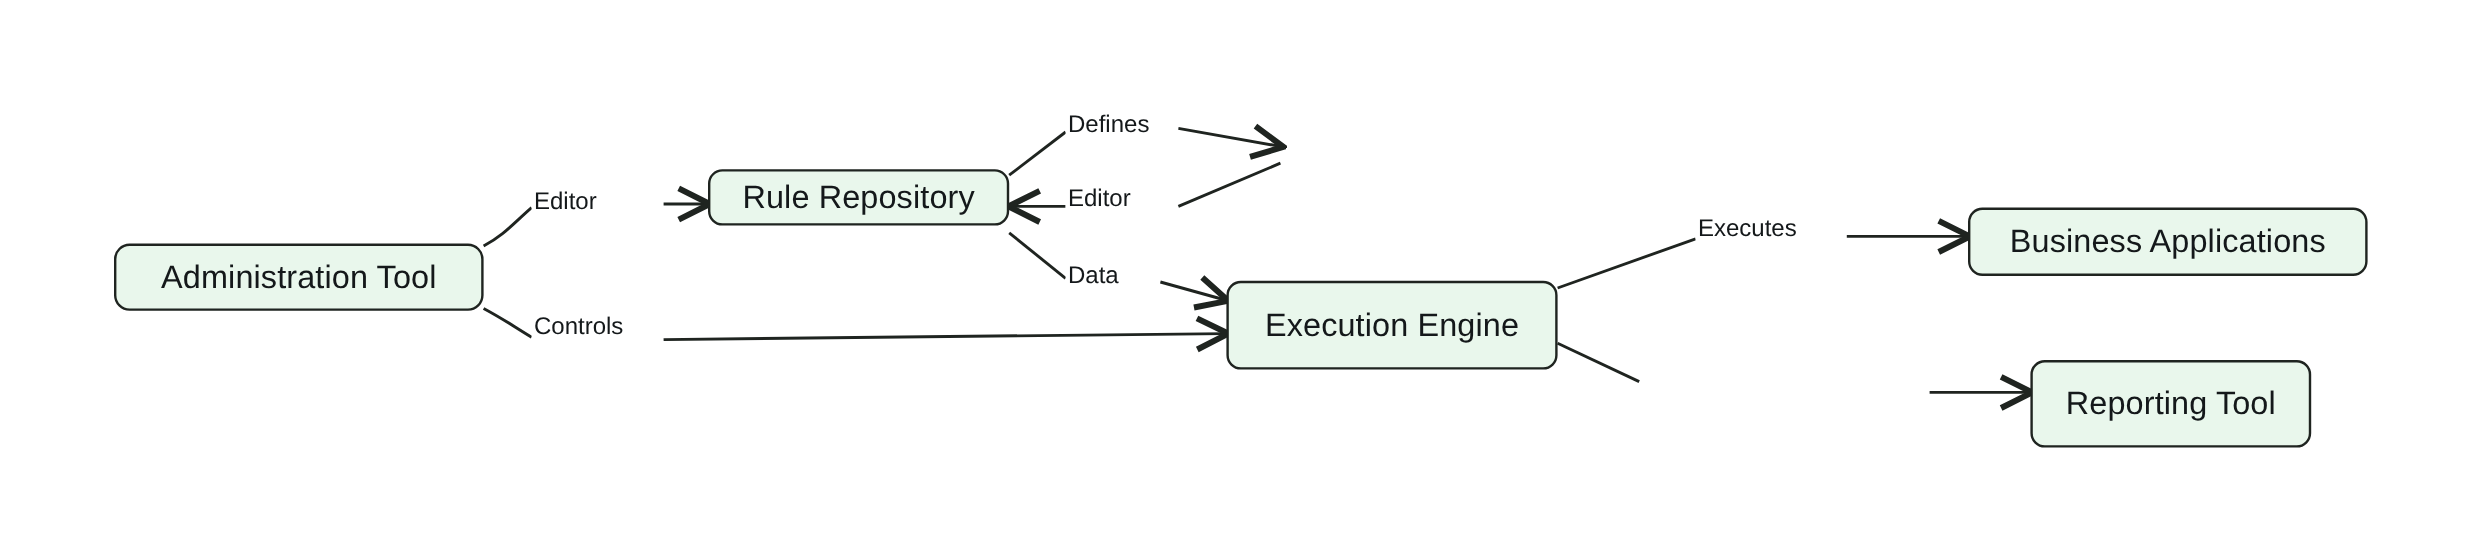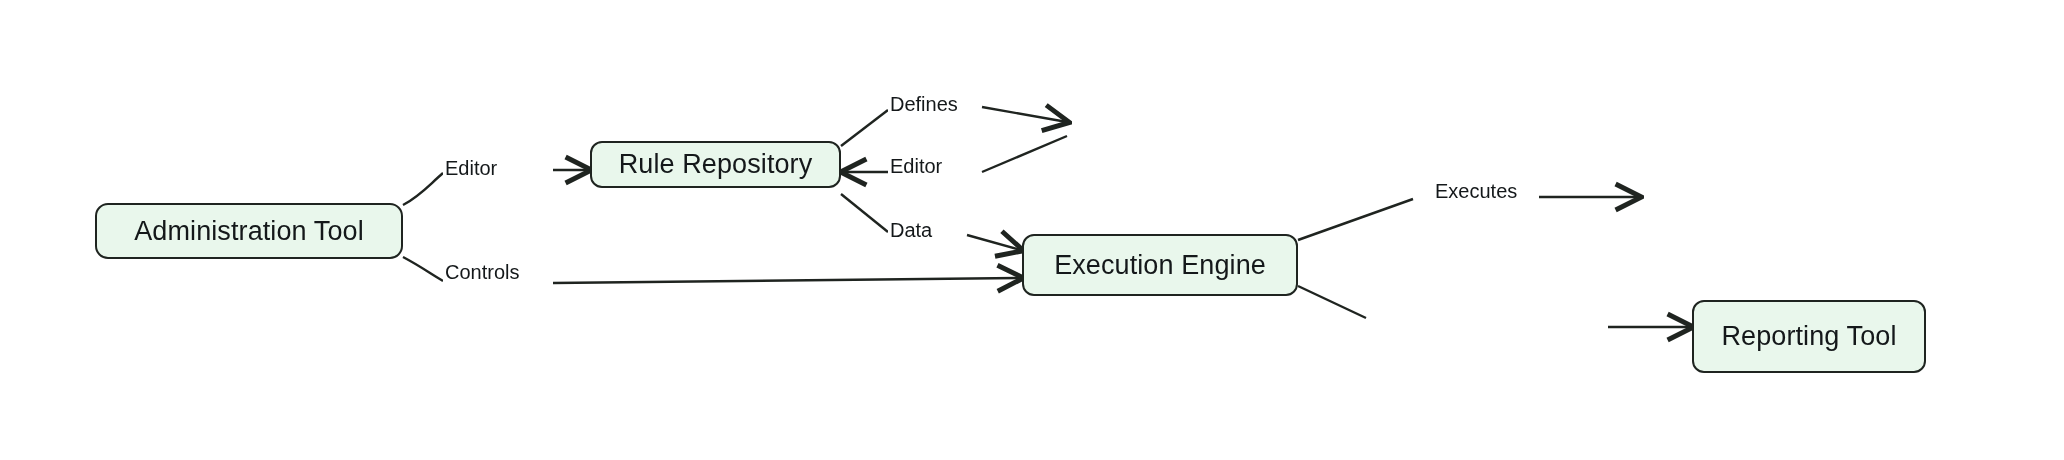--- a/index.html
+++ b/index.html
@@ -92,35 +92,38 @@
 
   <div class="node" id="node-administration-tool" style="left:95px; top:203px; width:308px; height:56px;border-radius:13px;">
     <span>Administration Tool</span>
   </div>
 
   <div class="node" id="node-rule-repository" style="left:590px; top:141px; width:251px; height:47px;">
     <span>Rule Repository</span>
   </div>
 
 
-  <div class="node" id="node-execution-engine" style="left:1022px; top:234px; width:276px; height:62px;">
+  <div class="node" id="node-execution-engine" style="left:1022px; top:234px; width:276px; height:74px;">
     <span>Execution Engine</span>
   </div>
 
+  <div class="node" id="node-business-applications" style="left:1640px; top:173px; width:333px; height:57px;">
+    <span>Business Applications</span>
+  </div>
 
   <div class="node" id="node-reporting-tool" style="left:1692px; top:300px; width:234px; height:73px;">
     <span>Reporting Tool</span>
   </div>
 
   <div class="edge-label" style="left:443px; top:157px;">Editor</div>
 
   <div class="edge-label" style="left:443px; top:261px;">Controls</div>
 
   <div class="edge-label" style="left:888px; top:93px;">Defines</div>
 
   <div class="edge-label" style="left:888px; top:155px;">Editor</div>
 
   <div class="edge-label" style="left:888px; top:219px;">Data</div>
 
-  <div class="edge-label" style="left:1413px; top:180px;margin-left:20px;">Executes</div>
+  <div class="edge-label" style="left:1413px; top:180px;">Executes</div>
 
 
 </div>
 
 </body></html>

